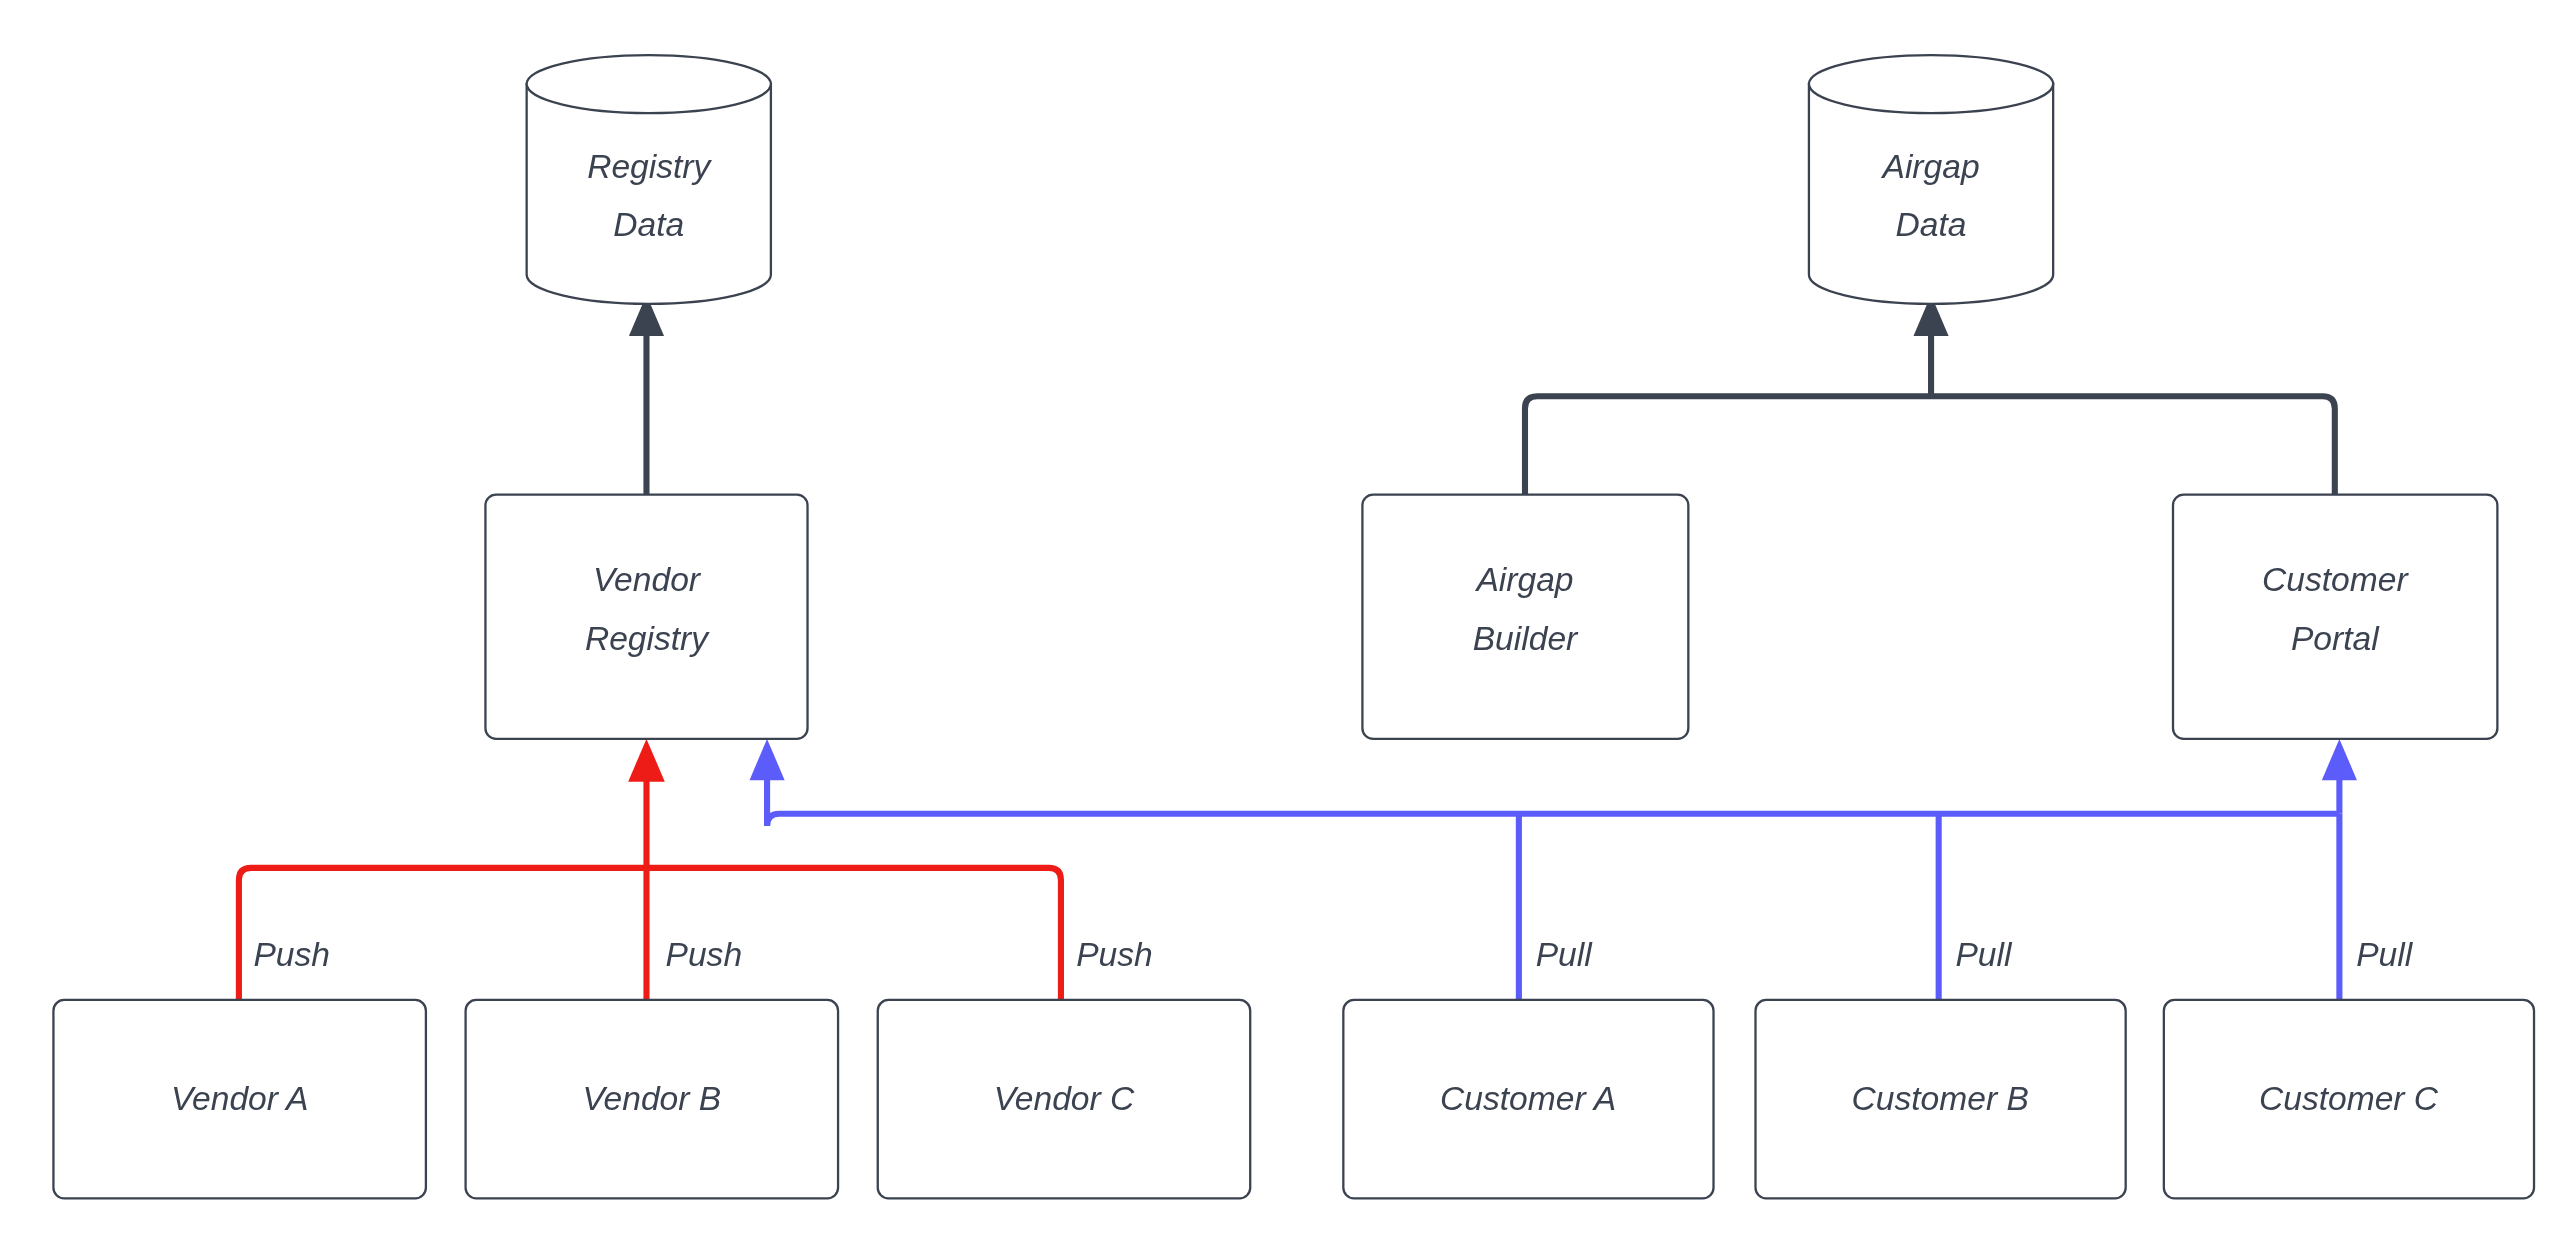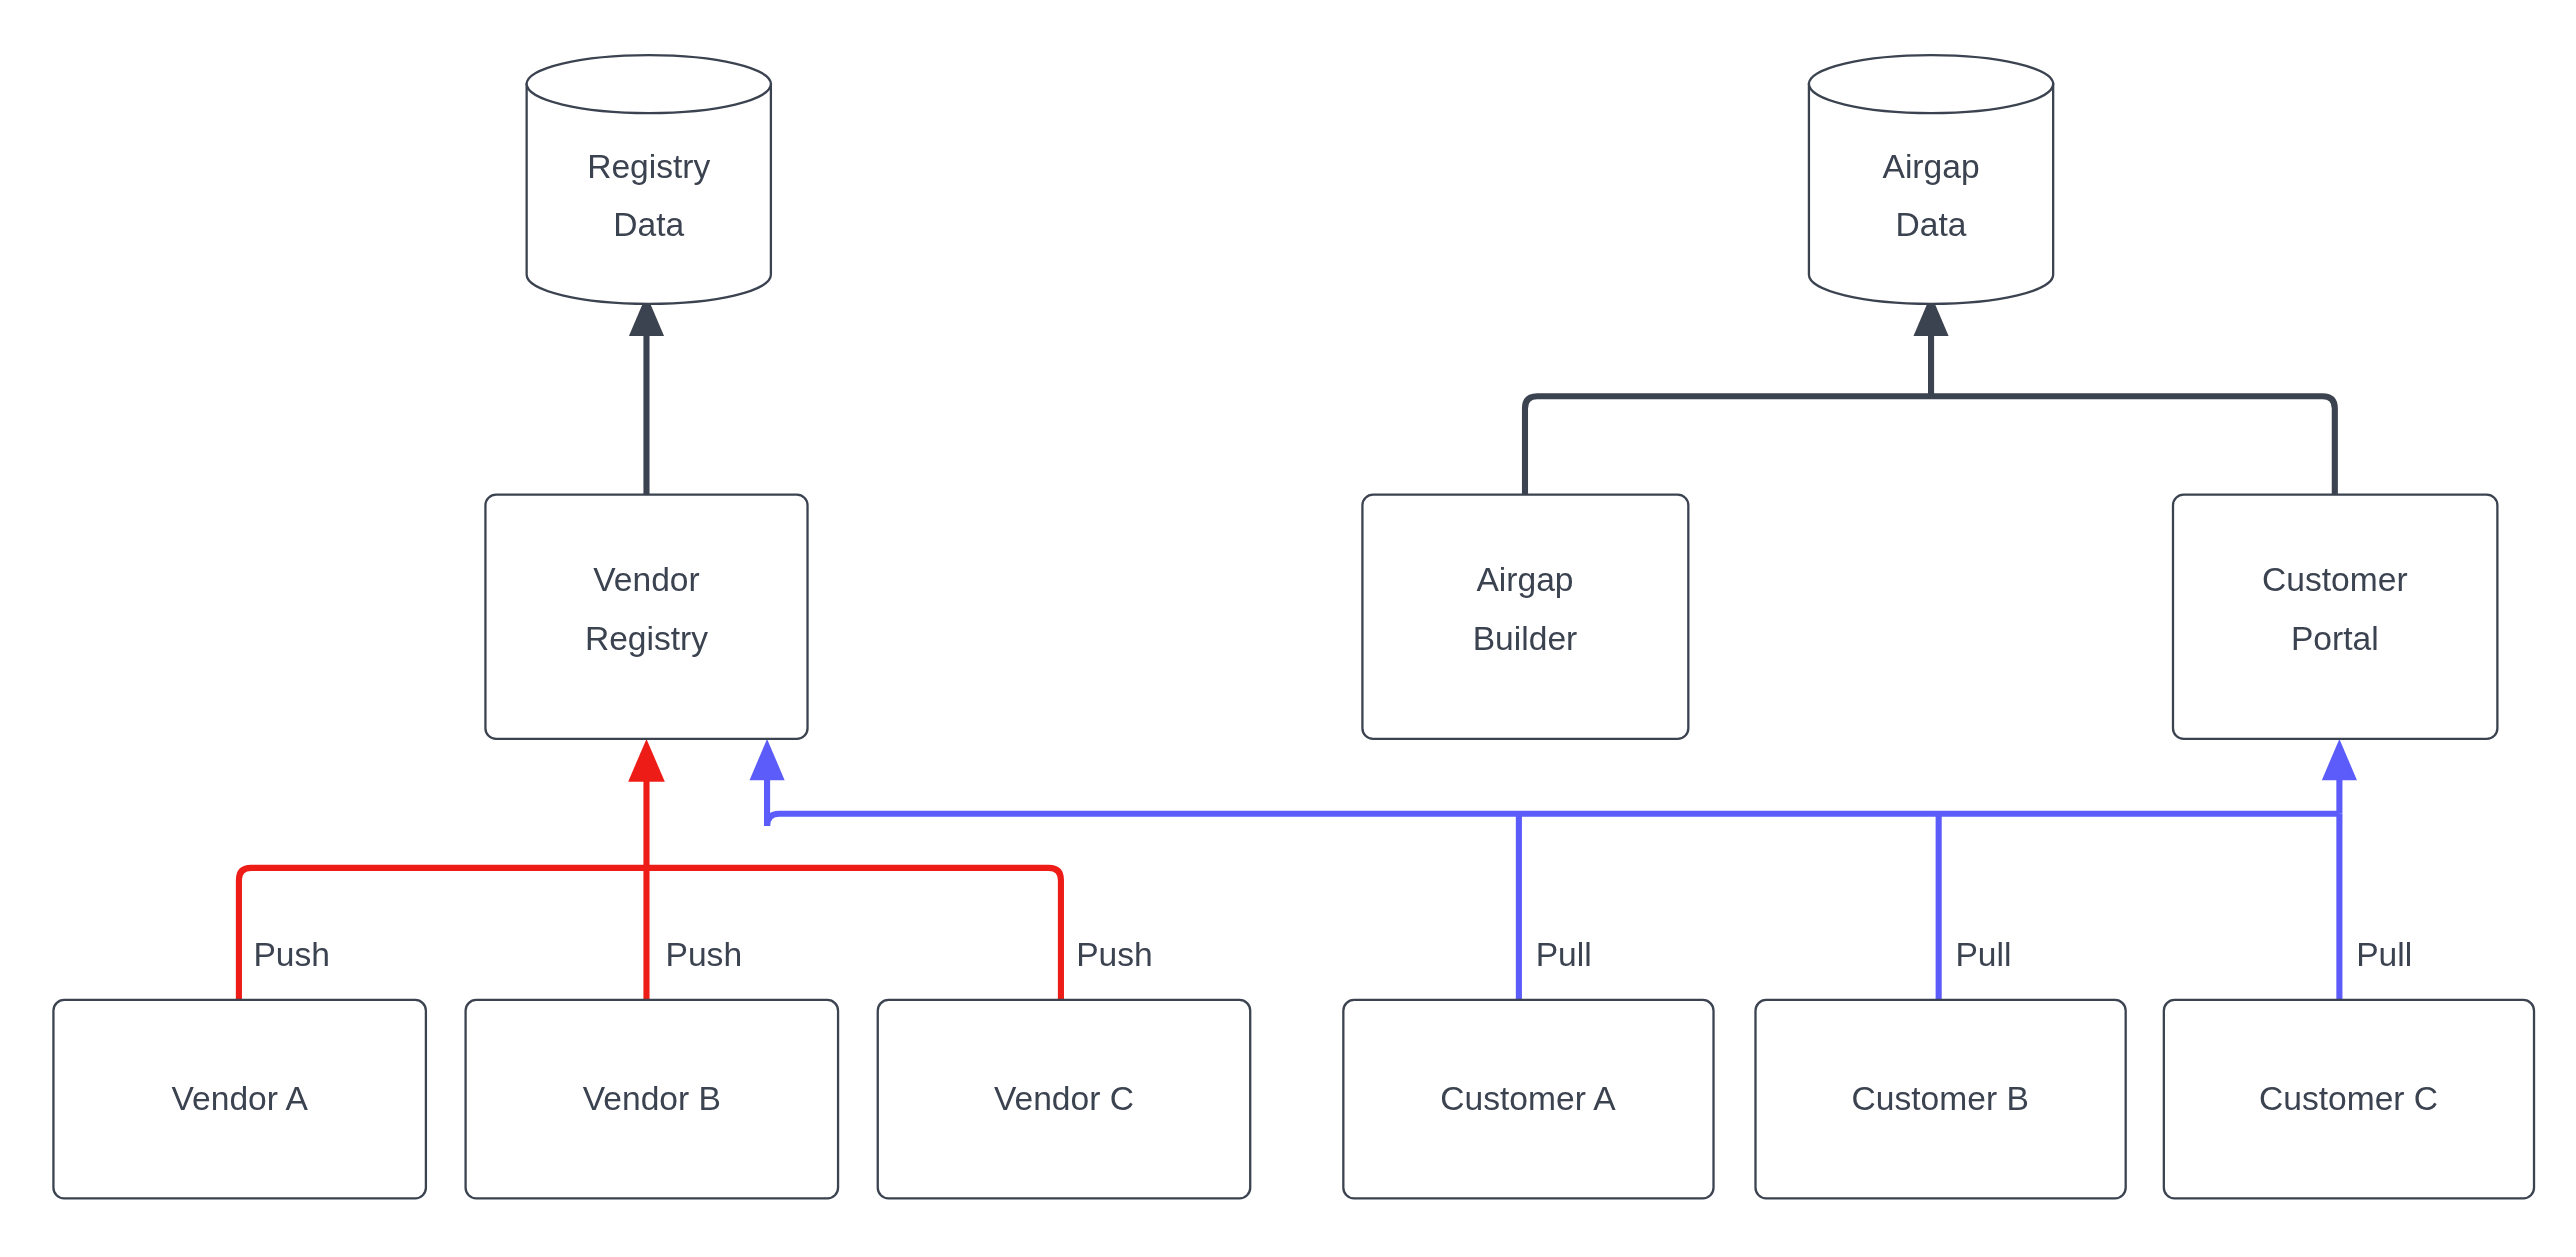--- a/index.html
+++ b/index.html
@@ -11,20 +11,21 @@
     width: 2576px;
     height: 1258px;
     font-family: "Liberation Sans", sans-serif;
     overflow: hidden;
   }
   #diagram-root {
     position: relative;
     width: 2576px;
     height: 1258px;
     background: #ffffff;
+    font-style: italic;
   }
   svg.canvas {
     display: block;
     width: 2576px;
     height: 1258px;
   }
   .node-shape {
     fill: #ffffff;
     stroke: #3b4250;
     stroke-width: 3;

